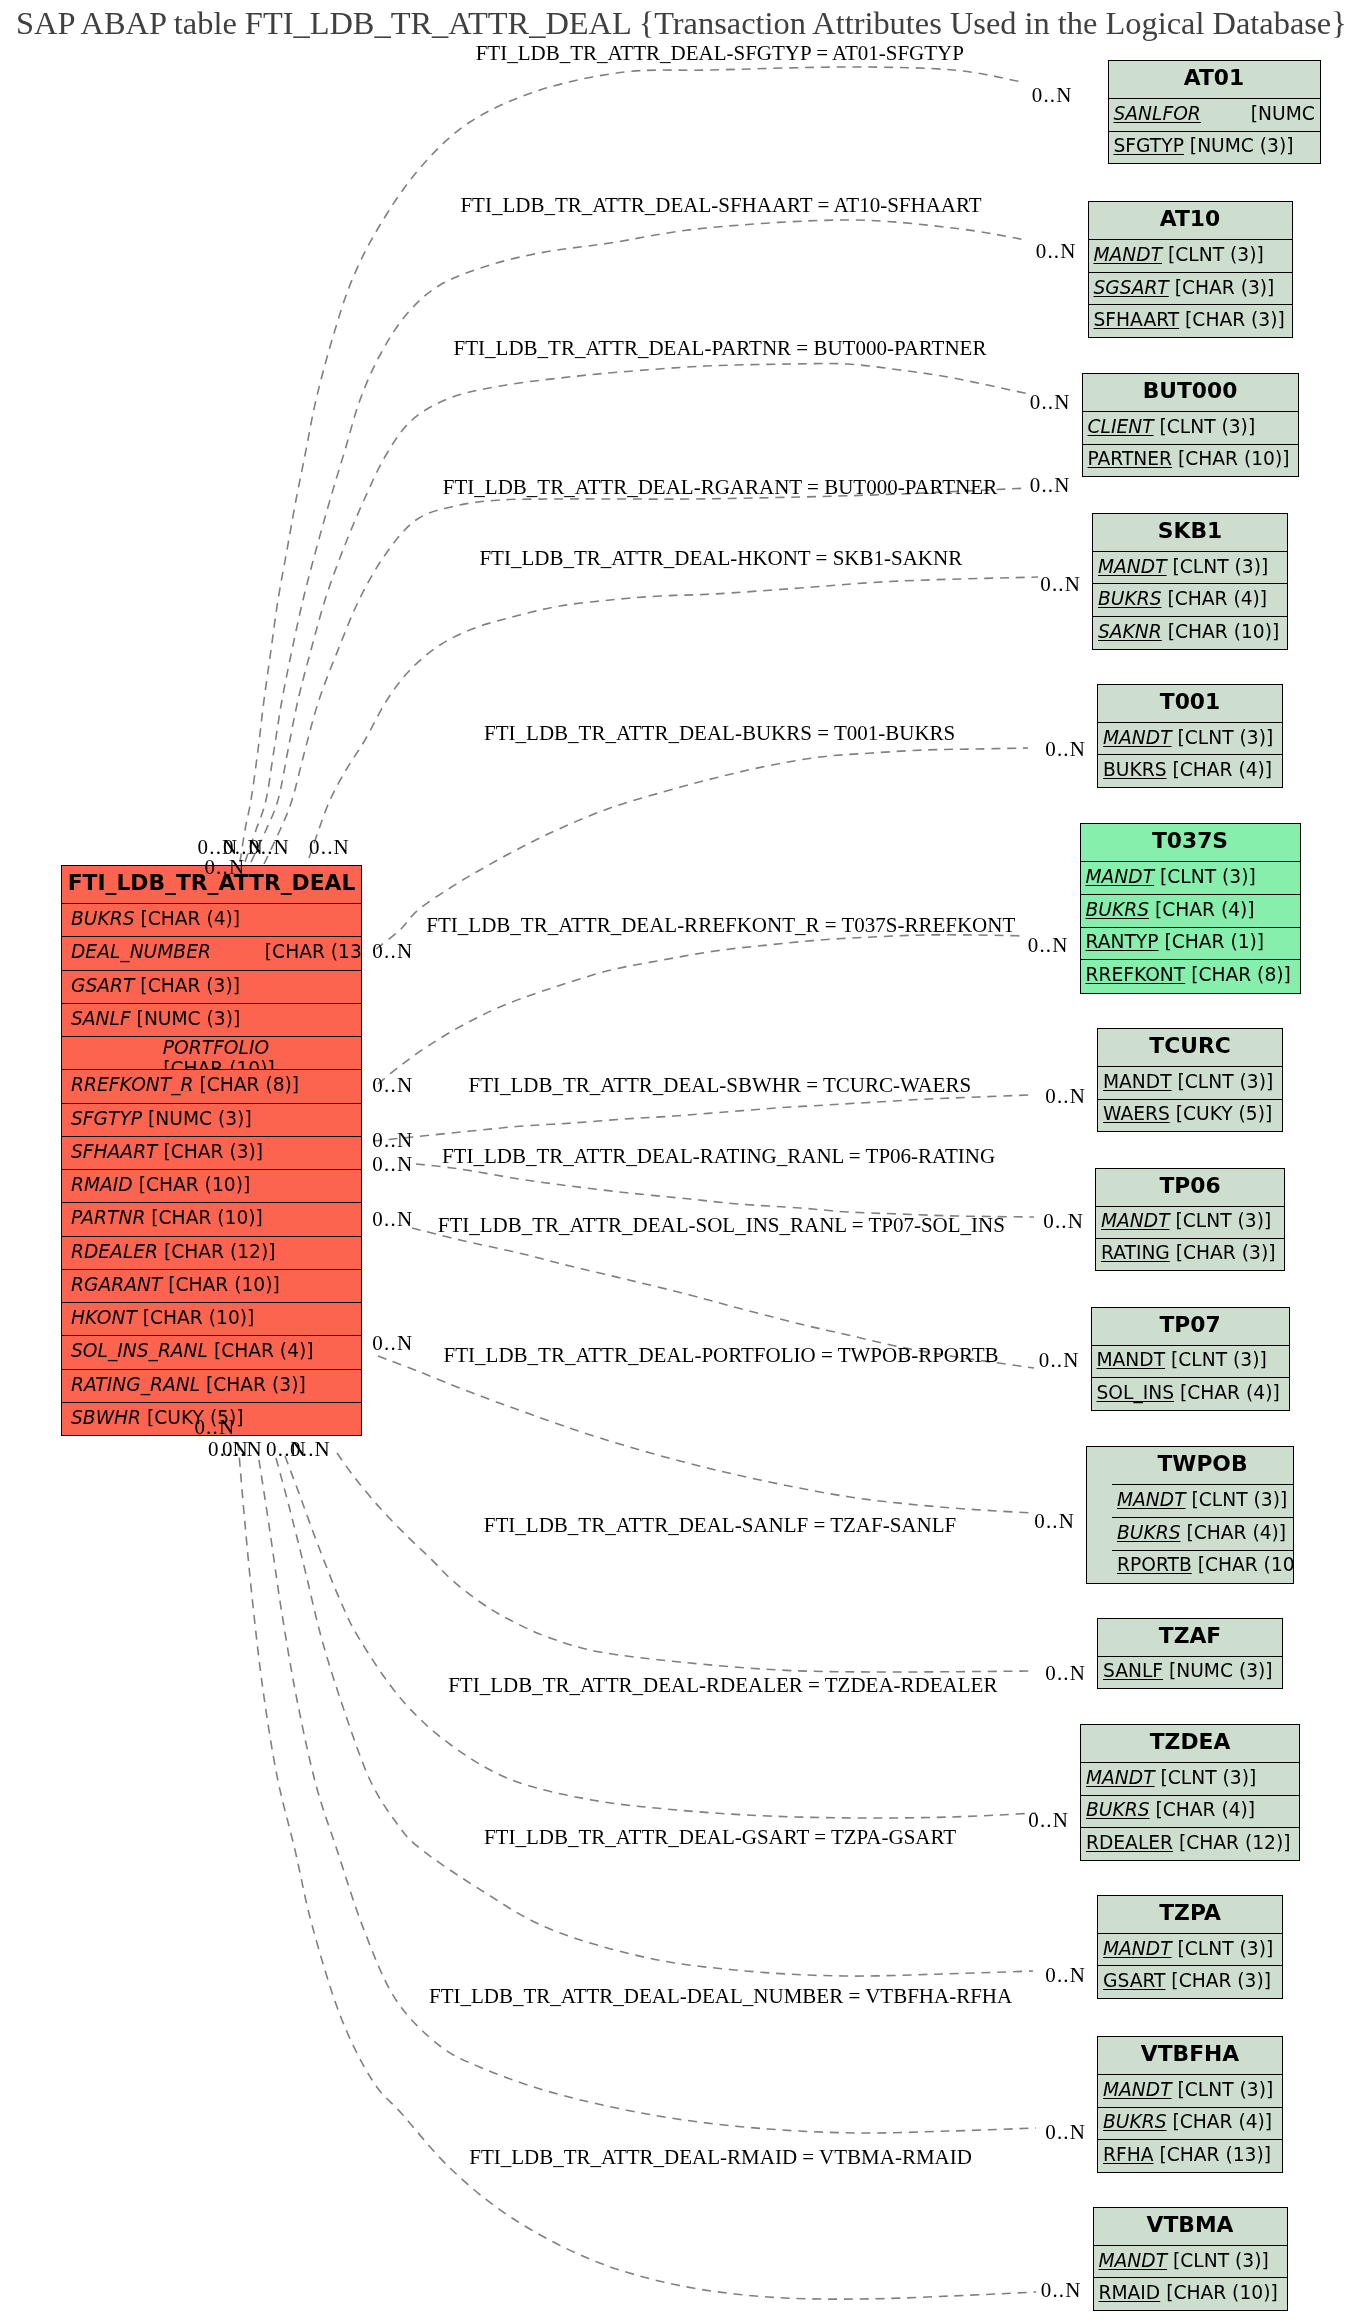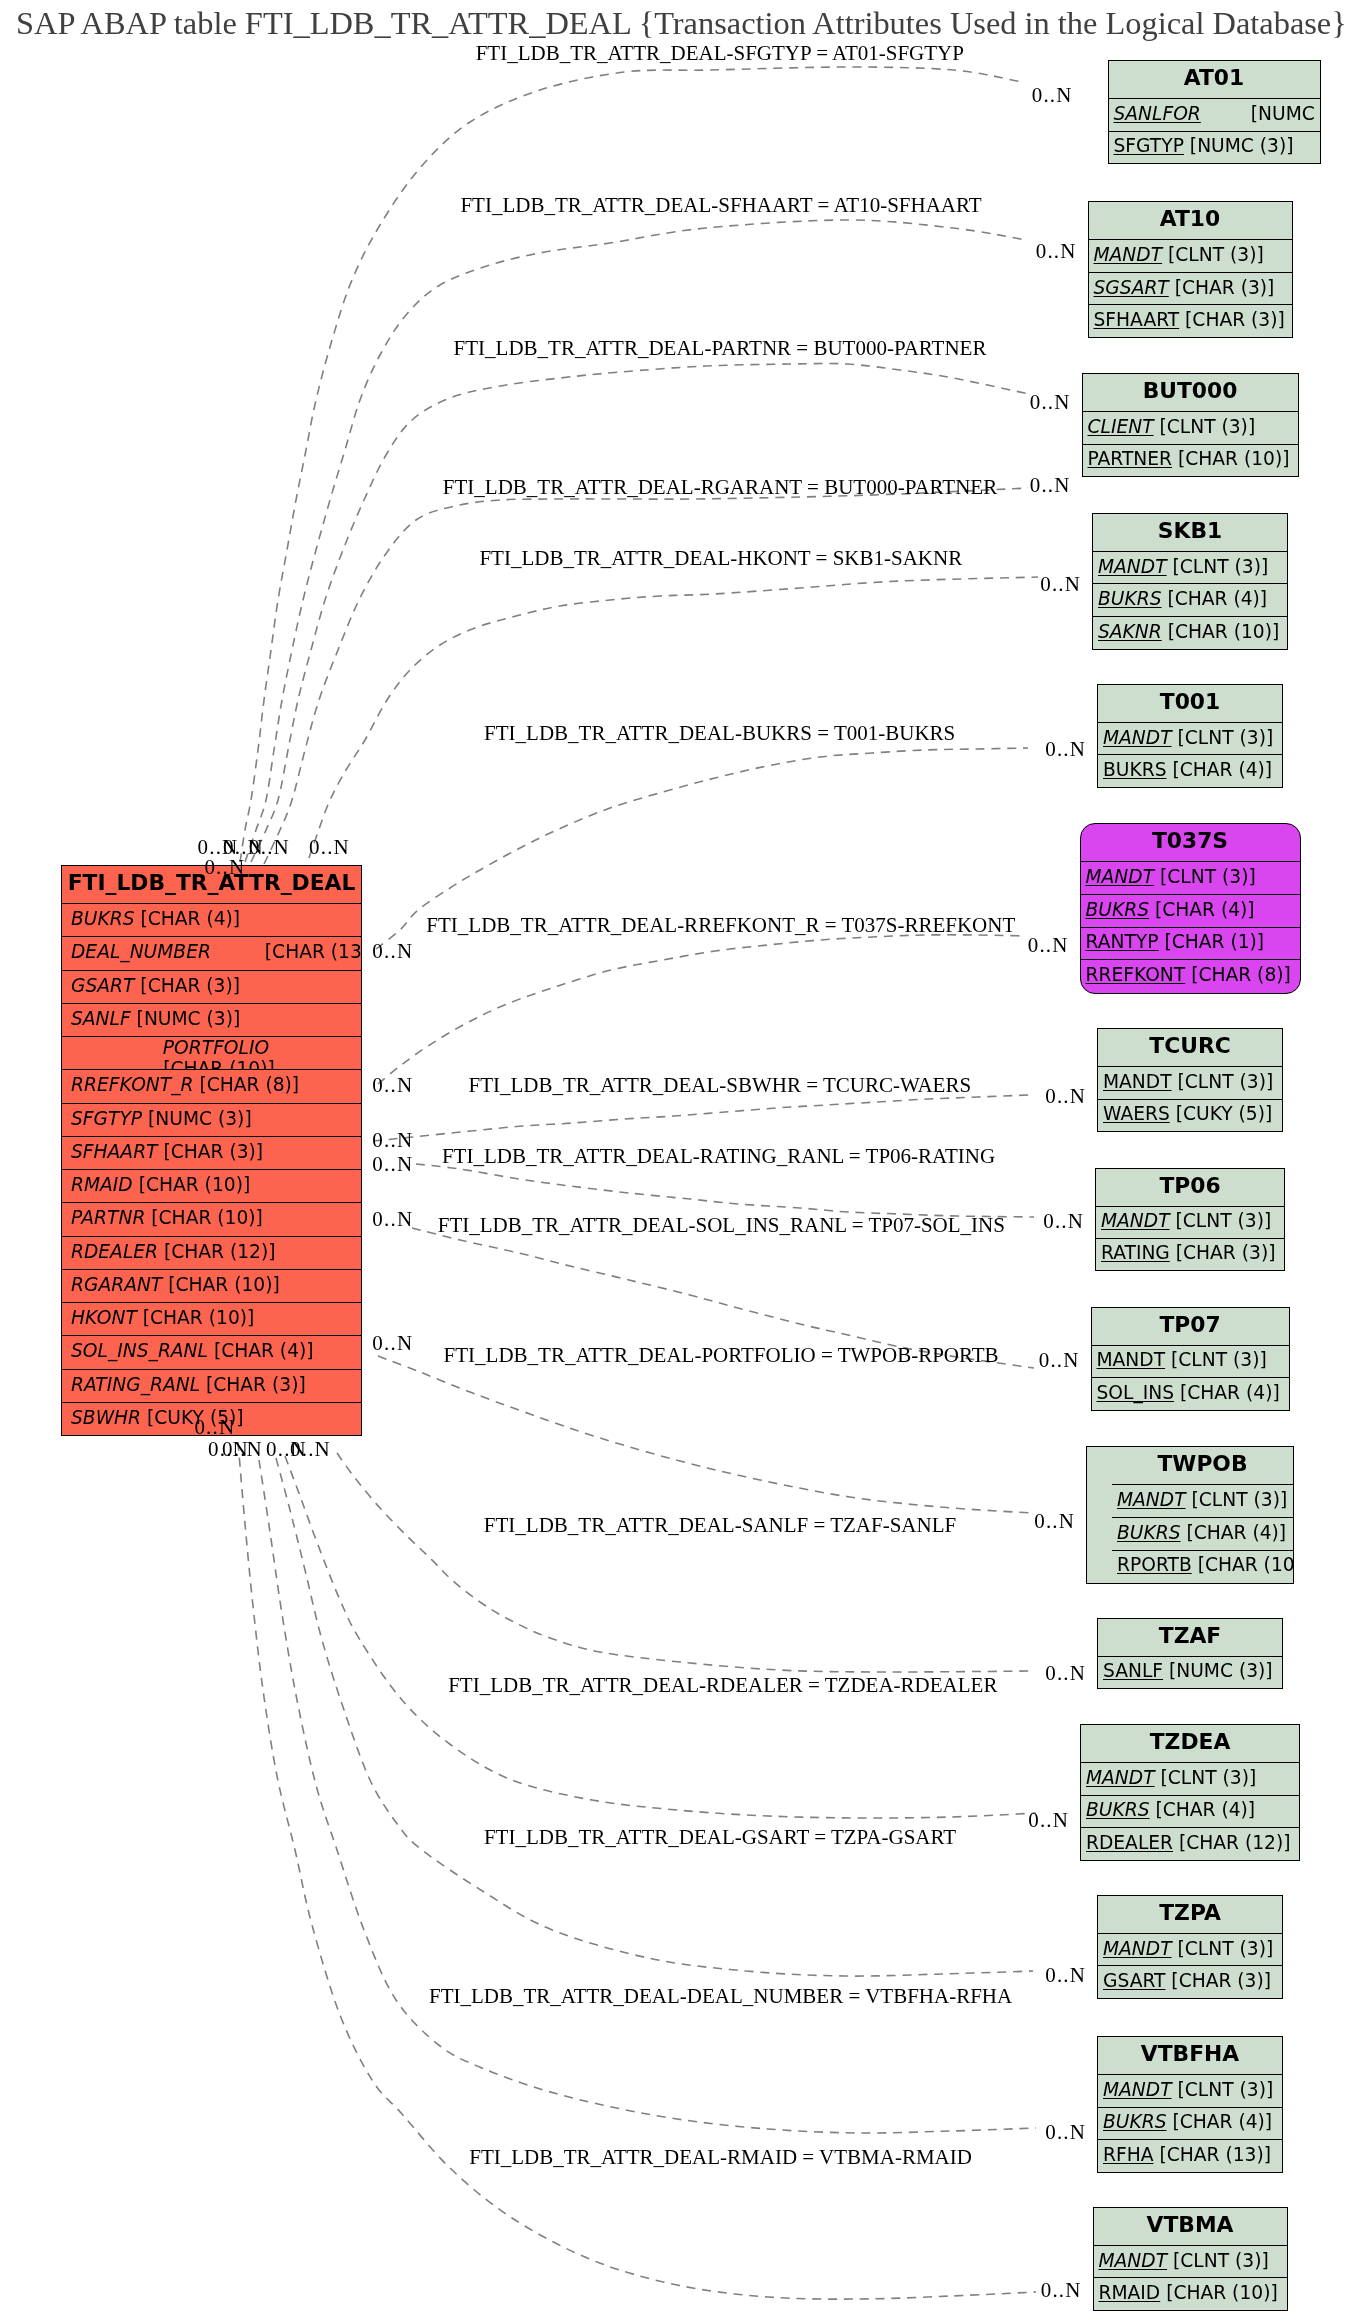--- a/index.html
+++ b/index.html
@@ -177,21 +177,21 @@
         <div class="hdr" style="height: 37px;">T001</div>
         <div class="row" style="height: 32.2px; border-top-color: rgb(0, 0, 0);">
           <span class="fname it">MANDT</span>
           <span class="ftype"> [CLNT (3)]</span>
         </div>
         <div class="row" style="height: 32.2px; border-top-color: rgb(0, 0, 0);">
           <span class="fname">BUKRS</span>
           <span class="ftype"> [CHAR (4)]</span>
         </div>
       </div>
-      <div class="etab" title="T037S" style="left: 1079.5px; top: 823px; width: 221px; height: 170.6px; background: #d946ef; border-color: rgb(0, 0, 0); border-radius: 15px;">
+      <div class="etab" title="T037S" style="left: 1079.5px; top: 823px; width: 221px; height: 170.6px; background: #86efac; border-color: rgb(0, 0, 0);">
         <div class="hdr" style="height: 37px;">T037S</div>
         <div class="row" style="height: 32.8px; border-top-color: rgb(0, 0, 0);">
           <span class="fname it">MANDT</span>
           <span class="ftype"> [CLNT (3)]</span>
         </div>
         <div class="row" style="height: 32.8px; border-top-color: rgb(0, 0, 0);">
           <span class="fname it">BUKRS</span>
           <span class="ftype"> [CHAR (4)]</span>
         </div>
         <div class="row" style="height: 32.8px; border-top-color: rgb(0, 0, 0);">

